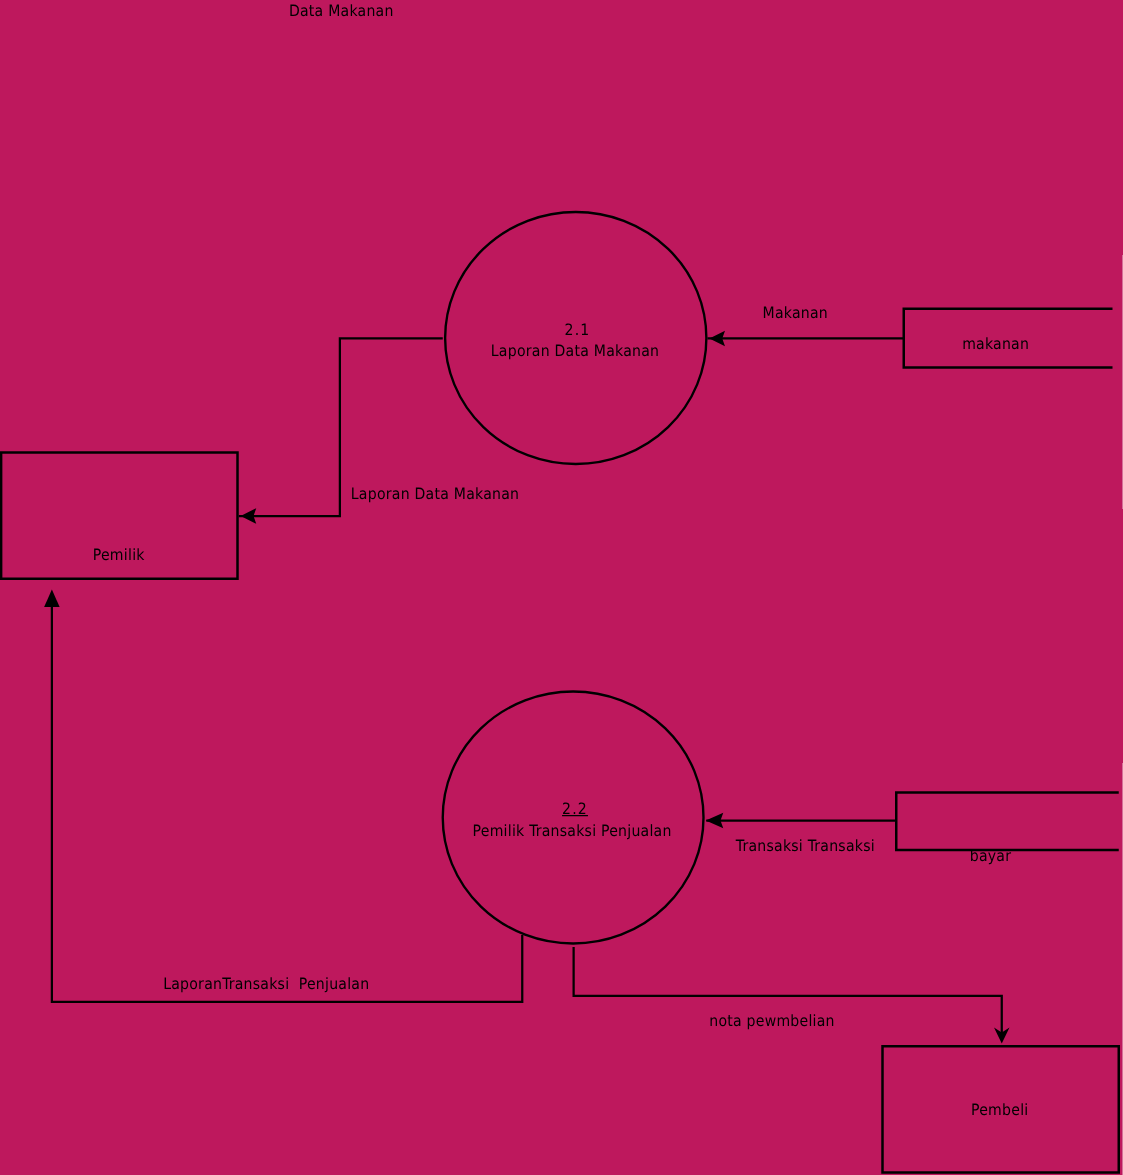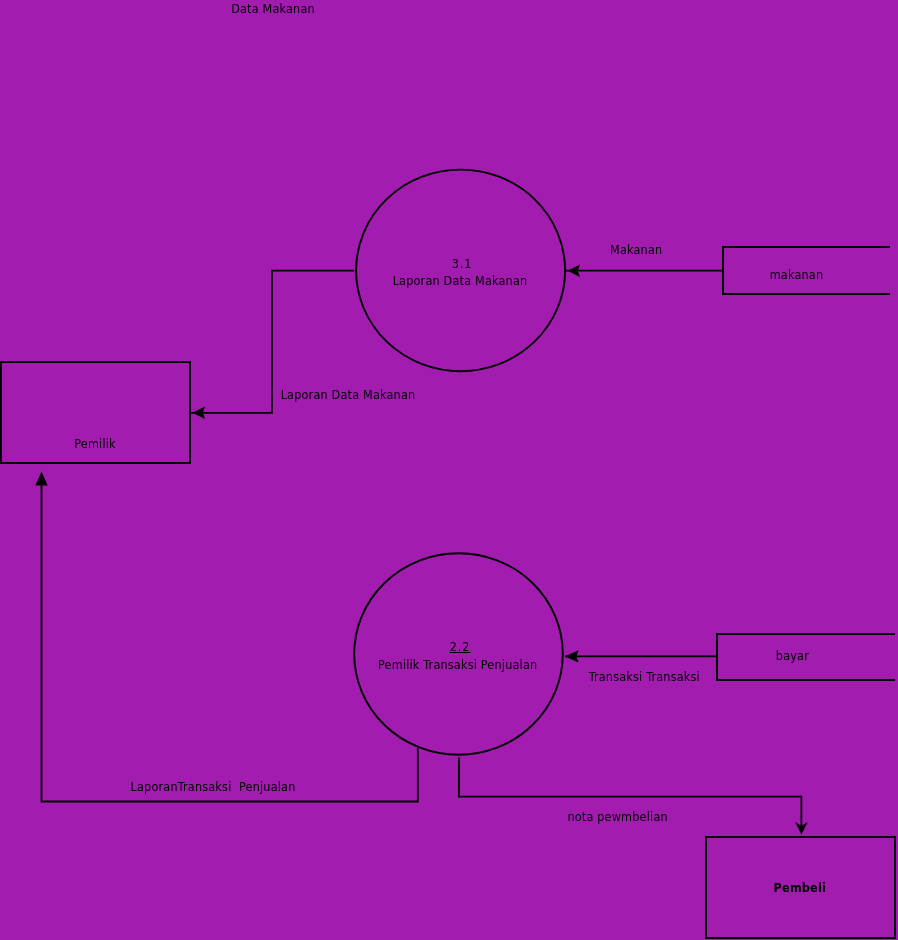--- a/index.html
+++ b/index.html
@@ -12,21 +12,21 @@
     width: 898px;
     height: 940px;
     overflow: hidden;
     font-family: "DejaVu Sans", sans-serif;
     color: #000000;
   }
   #canvas {
     position: relative;
     width: 898px;
     height: 940px;
-    background: #a21caf;
+    background: #be185d;
   }
   #dfd-svg {
     position: absolute;
     left: 0;
     top: 0;
     width: 898px;
     height: 940px;
     display: block;
   }
   .lbl {
@@ -71,32 +71,32 @@
 
     <path d="M 417.8 748 L 417.8 801.5 L 41.5 801.5 L 41.5 478" fill="none" stroke="#000000" stroke-width="1.8"></path>
     <polygon points="41.5,471.5 35.3,485.5 47.7,485.5" fill="#000000"></polygon>
 
     <path d="M 458.9 757.5 L 458.9 796.7 L 801.4 796.7 L 801.4 830" fill="none" stroke="#000000" stroke-width="1.8"></path>
     <polygon points="801.4,834.8 795.2,822 801.4,826 807.6,822" fill="#000000"></polygon>
   </svg>
 
   <div class="lbl" style="left:273px; top:2.6px;">Data Makanan</div>
 
-  <div class="lbl pid" style="left:462px; top:257.8px;">3.1</div>
+  <div class="lbl pid" style="left:462px; top:257.8px;">2.1</div>
   <div class="lbl" style="left:460px; top:274.8px;">Laporan Data Makanan</div>
 
   <div class="lbl" style="left:636.2px; top:244.1px;">Makanan</div>
   <div class="lbl" style="left:796.5px; top:268.6px;">makanan</div>
 
   <div class="lbl" style="left:348px; top:389.1px;">Laporan Data Makanan</div>
   <div class="lbl" style="left:95px; top:408.1px;margin-top:30px;">Pemilik</div>
 
   <div class="lbl pid" style="left:460px; top:641.4px;text-decoration:underline;">2.2</div>
   <div class="lbl" style="left:457.7px; top:658.6px;">Pemilik Transaksi Penjualan</div>
 
   <div class="lbl" style="left:644.3px; top:670.8px;">Transaksi Transaksi</div>
-  <div class="lbl" style="left:792.4px; top:650px;">bayar</div>
+  <div class="lbl" style="left:792.4px; top:679px;">bayar</div>
 
   <div class="lbl" style="left:213px; top:781.2px;">LaporanTransaksi  Penjualan</div>
   <div class="lbl" style="left:617.6px; top:777.9px;margin-top:33px;">nota pewmbelian</div>
 
-  <div class="lbl" style="left:799.8px; top:881.5px;font-weight:bold;">Pembeli</div>
+  <div class="lbl" style="left:799.8px; top:881.5px;">Pembeli</div>
 </div>
 
 </body></html>

